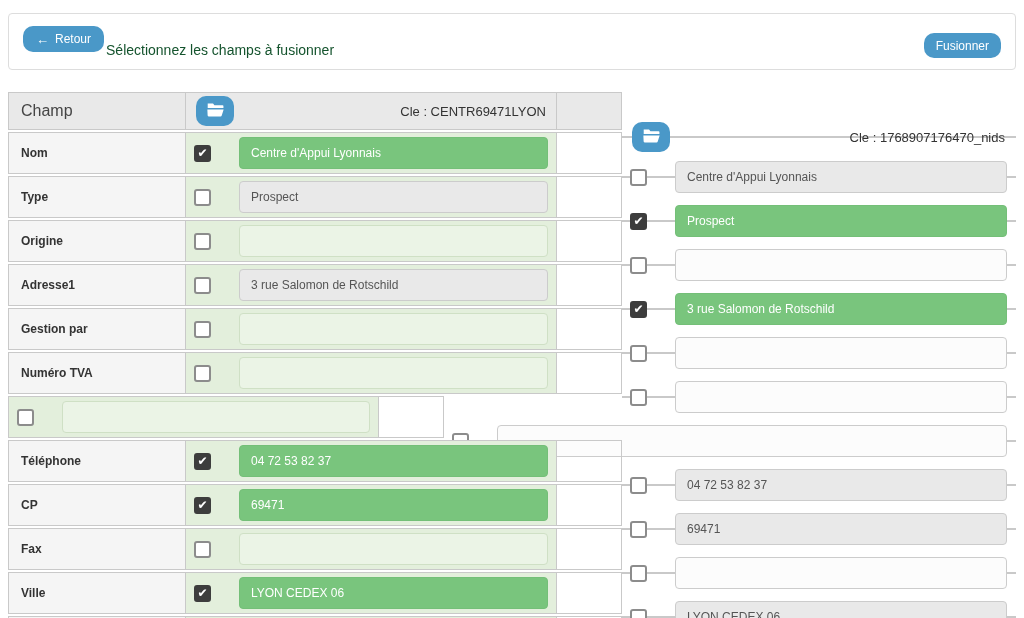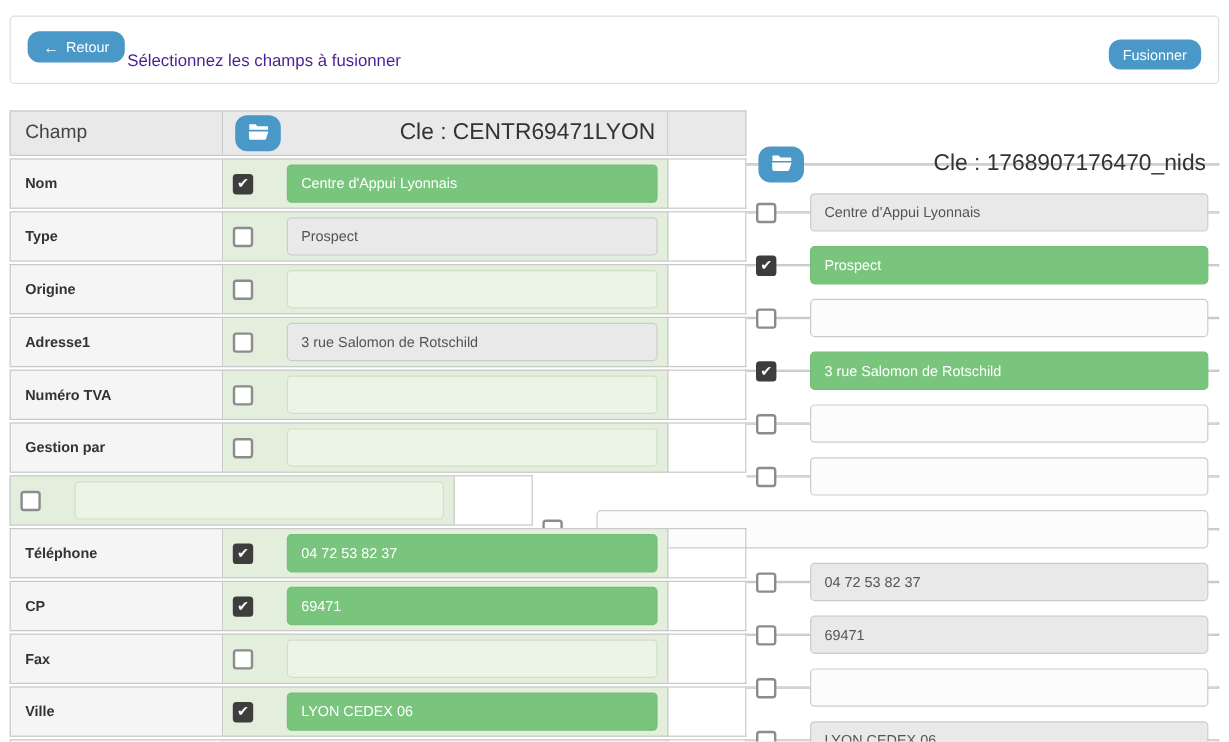--- a/index.html
+++ b/index.html
@@ -10,40 +10,40 @@
   .topbar {
     position: relative; margin: 13px 8px 0; height: 57px;
     border: 1px solid #ddd; border-radius: 4px; background: #fff;
     padding: 12px 14px 0;
   }
   .topbar-left { display: flex; align-items: flex-end; }
   .btn { background: #4a98c8; color: #fff; border: none; border-radius: 10px;
     font-family: inherit; font-size: 12px; padding: 6px 13px; cursor: pointer; }
   .btn-back { display: inline-flex; align-items: center; gap: 6px; height: 26px; }
   .back-arrow { font-size: 13px; line-height: 1; }
-  .page-title { font-size: 14px; color: #4c1d95; margin-left: 2px; position: relative; top: 6px; }
+  .page-title { font-size: 14px; color: #14532d; margin-left: 2px; position: relative; top: 6px; }
   .btn-merge { position: absolute; right: 14px; top: 19px; height: 25px; padding: 5px 12px; }
 
   
   .table { margin: 22px 8px 0; }
   .trow { display: flex; margin-bottom: 2px; }
   .cell { border: 1px solid #c9c9c9; border-left: none; }
   .cell:first-child { border-left: 1px solid #c9c9c9; }
 
   .col-label { width: 178px; flex: none; display: flex; align-items: center; padding: 0 12px; }
   .col-left  { width: 371px; flex: none; display: flex; align-items: center; padding: 0 8px; }
   .col-gap   { width: 65px;  flex: none; }
   .col-right { flex: 1; display: flex; align-items: center; padding: 0 8px; margin-top: 44px; }
 
   
   .thead { height: 38px; }
   .thead .cell { background: #e9e9e9; }
   .thead .col-label { font-size: 16px; color: #444; }
   .thead .col-left, .thead .col-right { justify-content: space-between; padding: 0 10px; }
-  .key-label { font-size: 19px; color: #333; }
+  .key-label { font-size: 13px; color: #333; }
   .btn-folder { width: 38px; height: 30px; border: none; border-radius: 10px;
     background: #4a98c8; display: flex; align-items: center; justify-content: center; cursor: pointer; }
 
   
   .row { height: 42px; }
   .row .col-label { background: #f5f5f5; font-size: 12px; font-weight: bold; color: #333; }
   .row .col-left  { background: #e3efdc; }
   .row .col-right { background: #fff; }
   .row.partial .cell { height: 42px; }
 
@@ -161,36 +161,36 @@
     </div>
     <div class="cell col-gap"></div>
     <div class="cell col-right cell-right">
       <span class="checkbox checked"></span>
       <input class="field-input sel" type="text" readonly="" value="3 rue Salomon de Rotschild" style="">
     </div>
   </div>
 
   <div class="trow row">
     <div class="cell col-label">
+      <span>Gestion par</span>
+    </div>
+    <div class="cell col-left cell-left">
+      <span class="checkbox"></span>
+      <input class="field-input empty" type="text" readonly="" style="">
+    </div>
+    <div class="cell col-gap"></div>
+    <div class="cell col-right cell-right">
+      <span class="checkbox"></span>
+      <input class="field-input empty" type="text" readonly="" style="">
+    </div>
+  </div>
+
+  <div class="trow row">
+    <div class="cell col-label">
       <span>Numéro TVA</span>
-    </div>
-    <div class="cell col-left cell-left">
-      <span class="checkbox"></span>
-      <input class="field-input empty" type="text" readonly="" style="">
-    </div>
-    <div class="cell col-gap"></div>
-    <div class="cell col-right cell-right">
-      <span class="checkbox"></span>
-      <input class="field-input empty" type="text" readonly="" style="">
-    </div>
-  </div>
-
-  <div class="trow row">
-    <div class="cell col-label">
-      <span>Gestion par</span>
     </div>
     <div class="cell col-left cell-left">
       <span class="checkbox"></span>
       <input class="field-input empty" type="text" readonly="" style="">
     </div>
     <div class="cell col-gap"></div>
     <div class="cell col-right cell-right">
       <span class="checkbox"></span>
       <input class="field-input empty" type="text" readonly="" style="">
     </div>

